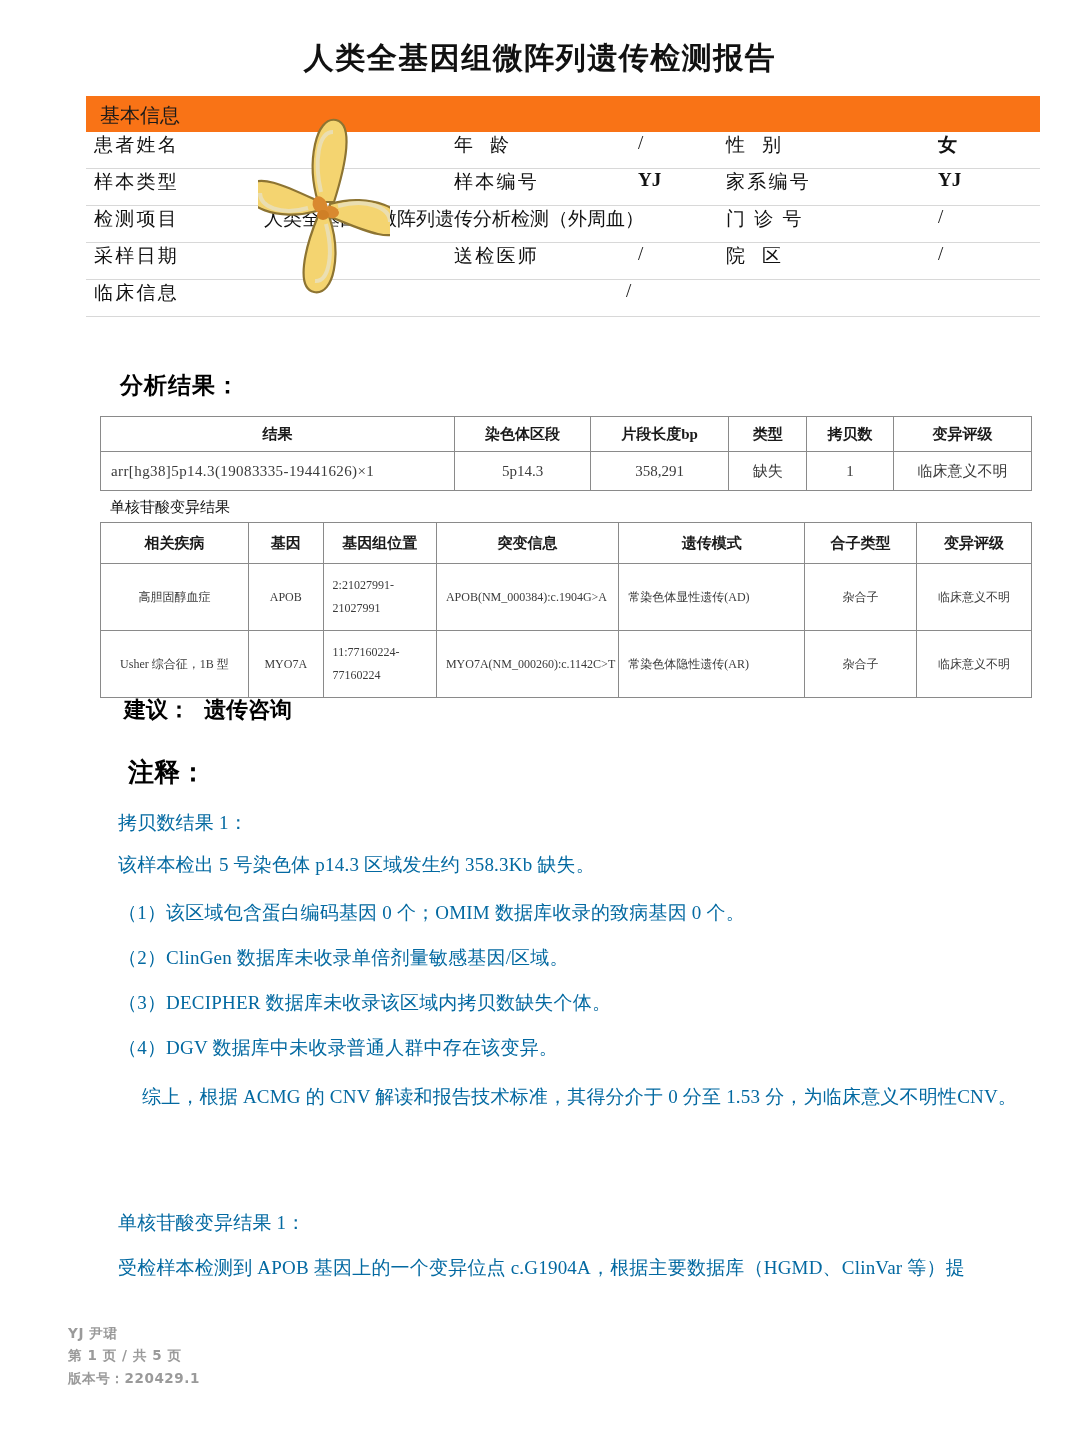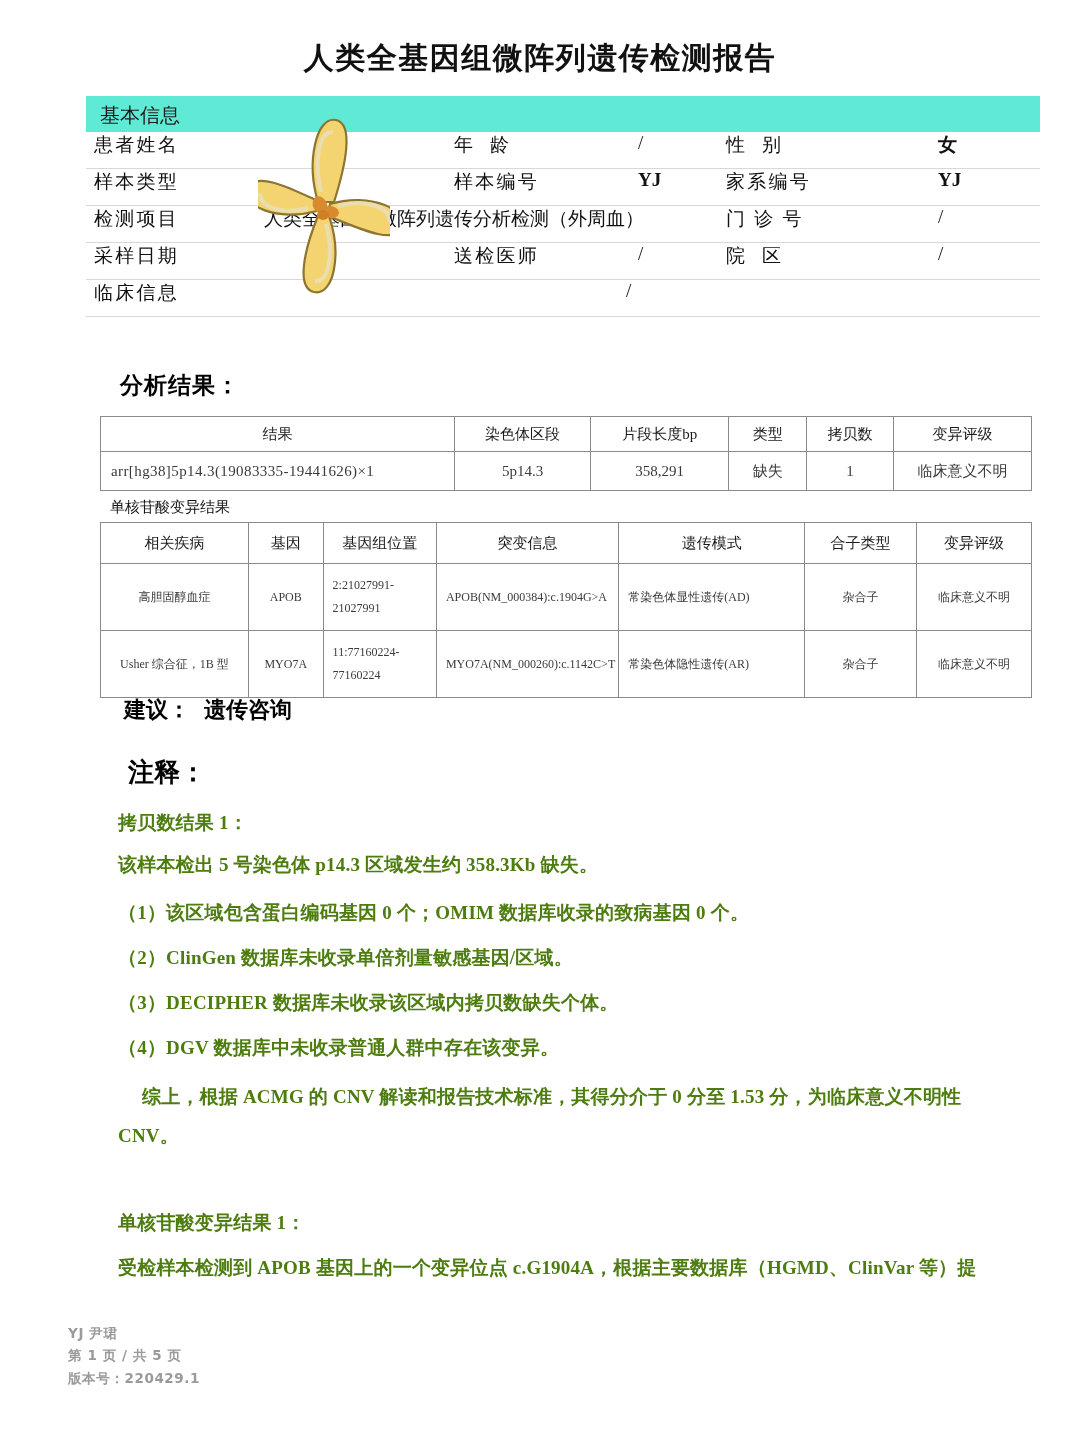--- a/index.html
+++ b/index.html
@@ -35,21 +35,21 @@
     font-family: "Liberation Serif", "DejaVu Serif", serif;
     color: #111;
   }
 
   
   .section-bar {
     position: absolute;
     left: 86px;
     width: 954px;
     height: 36px;
-    background: #5eead4;
+    background: #f97316;
     box-sizing: border-box;
   }
   .section-bar span {
     position: absolute;
     left: 14px;
     top: 6px;
     font-size: 20px;
     color: #1a1a1a;
     font-family: "Liberation Serif", "DejaVu Serif", serif;
   }
@@ -149,21 +149,21 @@
     font-family: "Liberation Serif", "DejaVu Serif", serif;
   }
   table.rpt td, table.rpt th {
     border: 1px solid #8a8a8a;
     text-align: center;
     vertical-align: middle;
     color: #1a1a1a;
     padding: 4px 3px;
   }
   table.rpt th {
-    font-weight: normal;
+    font-weight: bold;
     font-size: 15px;
     height: 26px;
     margin-top: 20px;
   }
 
   #tbl-cnv {
     left: 100px;
     top: 416px;
     width: 932px;
   }
@@ -196,23 +196,22 @@
     padding-left: 9px;
   }
 
   
   .ptext {
     position: absolute;
     left: 118px;
     width: 900px;
     font-size: 19px;
     line-height: 1.6;
-    color: #4d7c0f;
+    color: #0369a1;
     letter-spacing: 0.2px;
-    font-weight: bold;
   }
   .ptext.ind { text-indent: 24px; }
 
   
   .footer {
     position: absolute;
     left: 68px;
     top: 1322px;
     font-family: "DejaVu Sans", "Liberation Sans", sans-serif;
     font-size: 13.5px;

